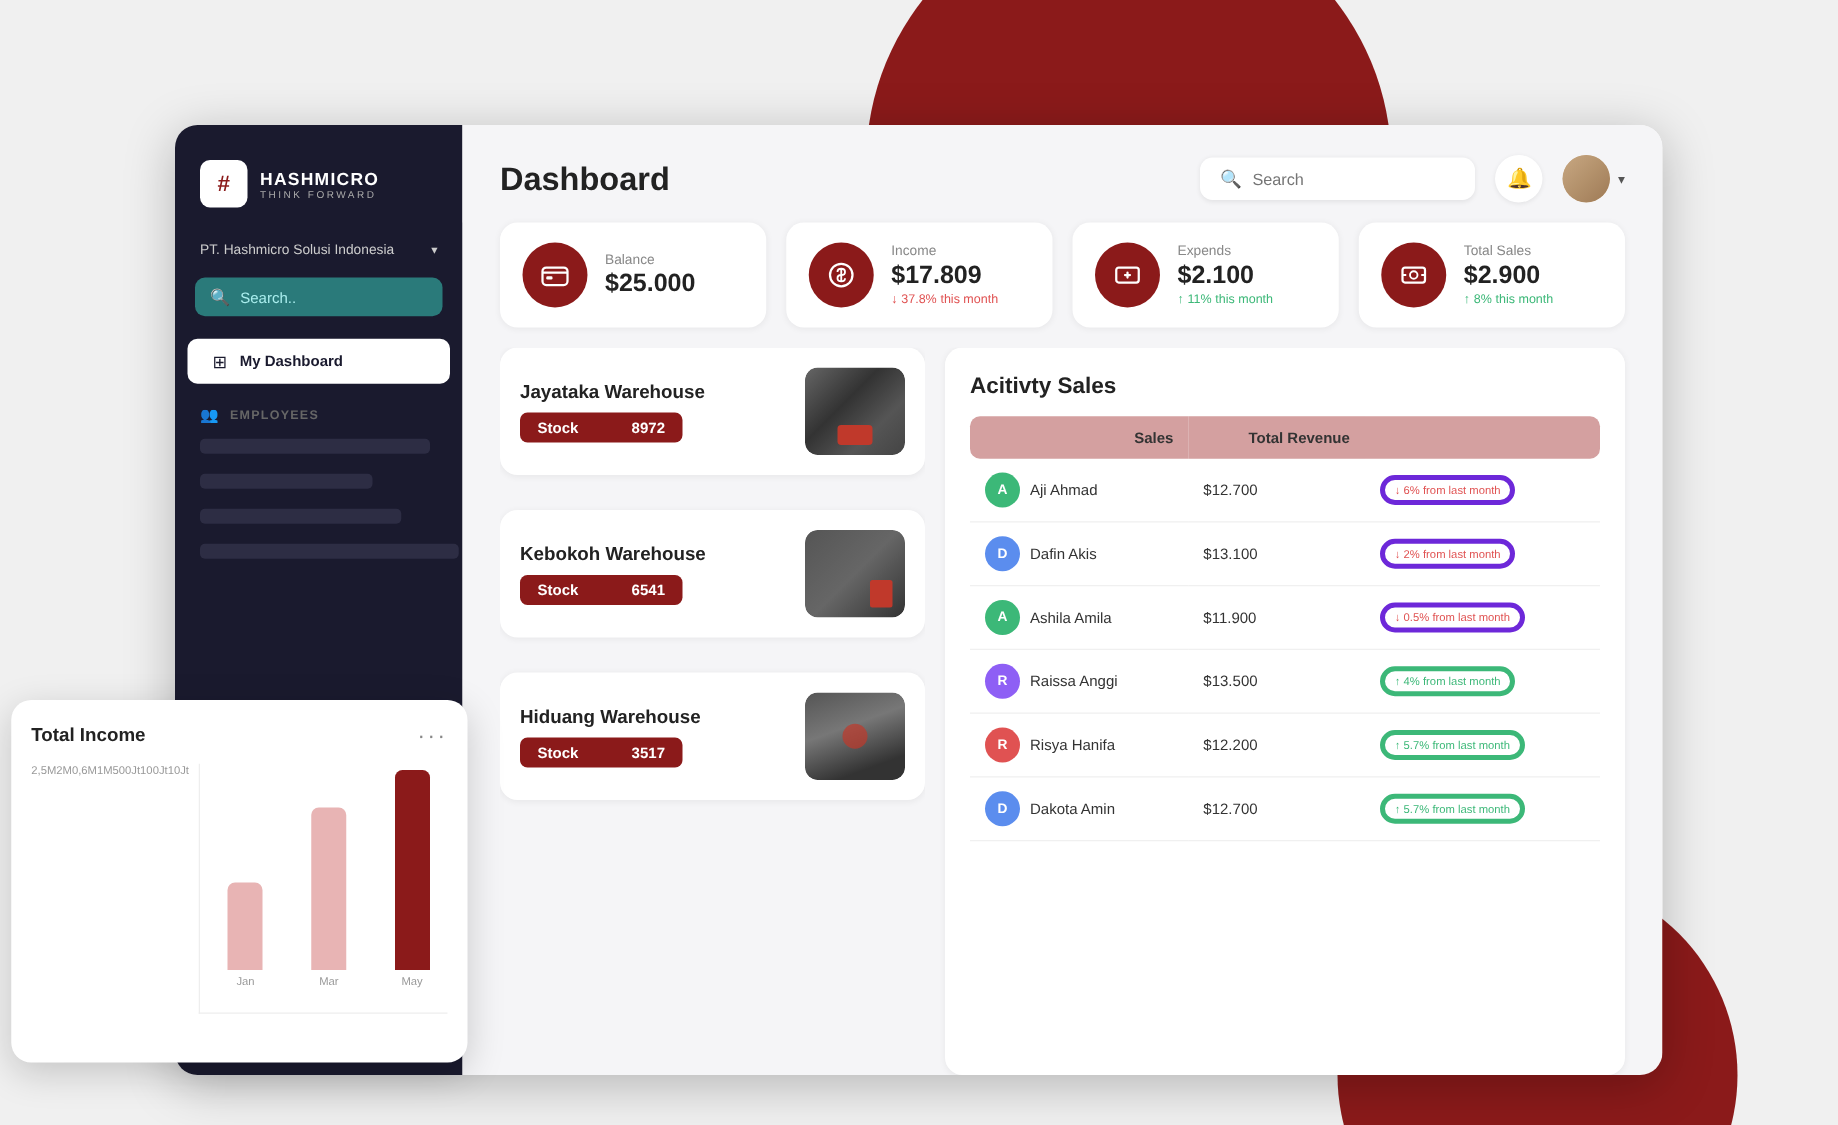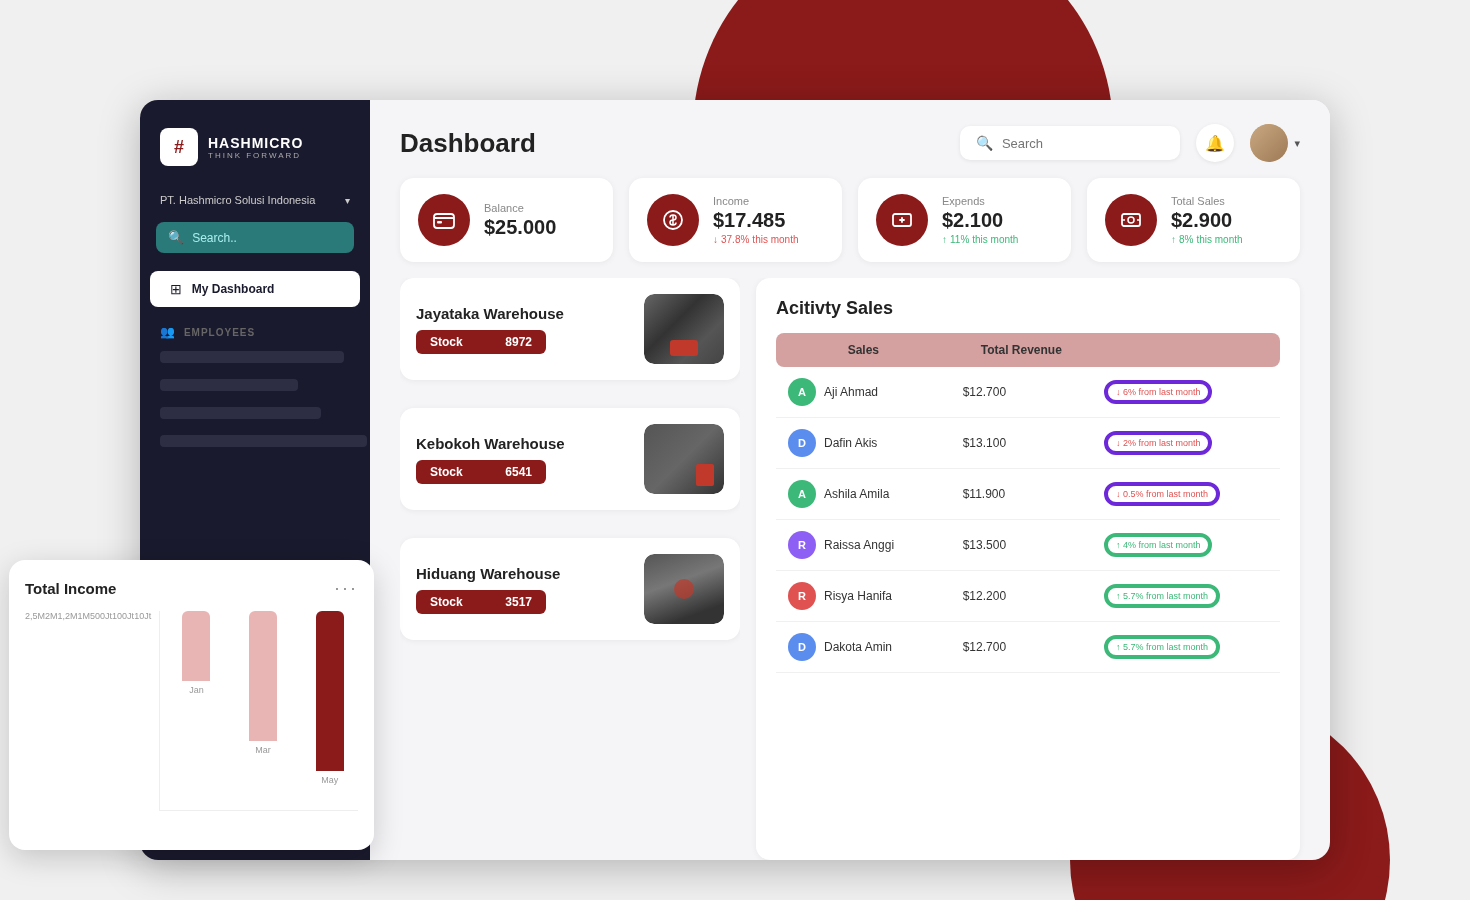--- a/index.html
+++ b/index.html
@@ -341,21 +341,21 @@
       overflow: hidden;
     }
     .activity-title { font-size: 18px; font-weight: 700; color: #222; margin-bottom: 14px; }
     .activity-table { width: 100%; border-collapse: collapse; }
     .activity-table thead tr th {
       background: #d4a0a0;
       padding: 10px 12px;
       font-size: 12px;
       font-weight: 600;
       color: #333;
-      text-align: center;
+      text-align: right;
     }
     .activity-table thead tr th:first-child { border-radius: 8px 0 0 8px; }
     .activity-table thead tr th:last-child { border-radius: 0 8px 8px 0; }
     .activity-table tbody tr { border-bottom: 1px solid #f0f0f0; }
     .activity-table tbody tr td { padding: 11px 12px; font-size: 12px; color: #333; }
     .person-cell { display: flex; align-items: center; gap: 8px; }
     .person-avatar {
       width: 28px; height: 28px;
       border-radius: 50%;
       display: flex;
@@ -419,20 +419,21 @@
       display: flex;
       justify-content: flex-end;
       padding-bottom: 20px;
       margin-right: 8px;
       height: 100%;
     }
     .y-label { font-size: 9px; color: #999; text-align: right; }
     .chart-bars {
       flex: 1;
       display: flex;
+      align-items: flex-end;
       gap: 10px;
       padding-bottom: 20px;
       border-left: 1px solid #eee;
       border-bottom: 1px solid #eee;
       padding-left: 8px;
       height: 100%;
     }
     .bar-group {
       display: flex;
       flex-direction: column;
@@ -532,21 +533,21 @@
 
       <div class="stat-card">
         <div class="stat-icon-circle">
           <svg width="26" height="26" viewBox="0 0 26 26" fill="none">
             <circle cx="13" cy="13" r="9" stroke="white" stroke-width="1.8" fill="none"></circle>
             <path d="M13 8v10M10 10.5c0-1.4 1.3-2.5 3-2.5s3 1.1 3 2.5-1.3 2.5-3 2.5-3 1.1-3 2.5 1.3 2.5 3 2.5 3-1.1 3-2.5" stroke="white" stroke-width="1.5"></path>
           </svg>
         </div>
         <div class="stat-info">
           <span class="stat-label">Income</span>
-          <span class="stat-value">$17.485</span>
+          <span class="stat-value">$17.809</span>
           <span class="stat-change down">
             ↓ <span>37.8%</span> <span>this month</span>
           </span>
         </div>
       </div>
 
       <div class="stat-card">
         <div class="stat-icon-circle">
           <svg width="26" height="26" viewBox="0 0 26 26" fill="none">
             <path d="M6 7h14a2 2 0 012 2v8a2 2 0 01-2 2H6a2 2 0 01-2-2V9a2 2 0 012-2z" stroke="white" stroke-width="1.8" fill="none"></path>
@@ -726,21 +727,21 @@
 
 <div class="income-chart-overlay">
   <div class="chart-header">
     <span class="chart-title">Total Income</span>
     <span class="chart-more">···</span>
   </div>
   <div class="chart-area">
     <div class="chart-y-axis" id="y-axis-labels">
         <div class="y-label">2,5M</div>
         <div class="y-label">2M</div>
-        <div class="y-label">1,2M</div>
+        <div class="y-label">0,6M</div>
         <div class="y-label">1M</div>
         <div class="y-label">500Jt</div>
         <div class="y-label">100Jt</div>
         <div class="y-label">10Jt</div>
       </div>
     <div class="chart-bars" id="chart-bars-container">
         <div class="bar-group">
           <div class="bar light" style="height: 70px;"></div>
           <div class="bar-label">Jan</div>
         </div>

